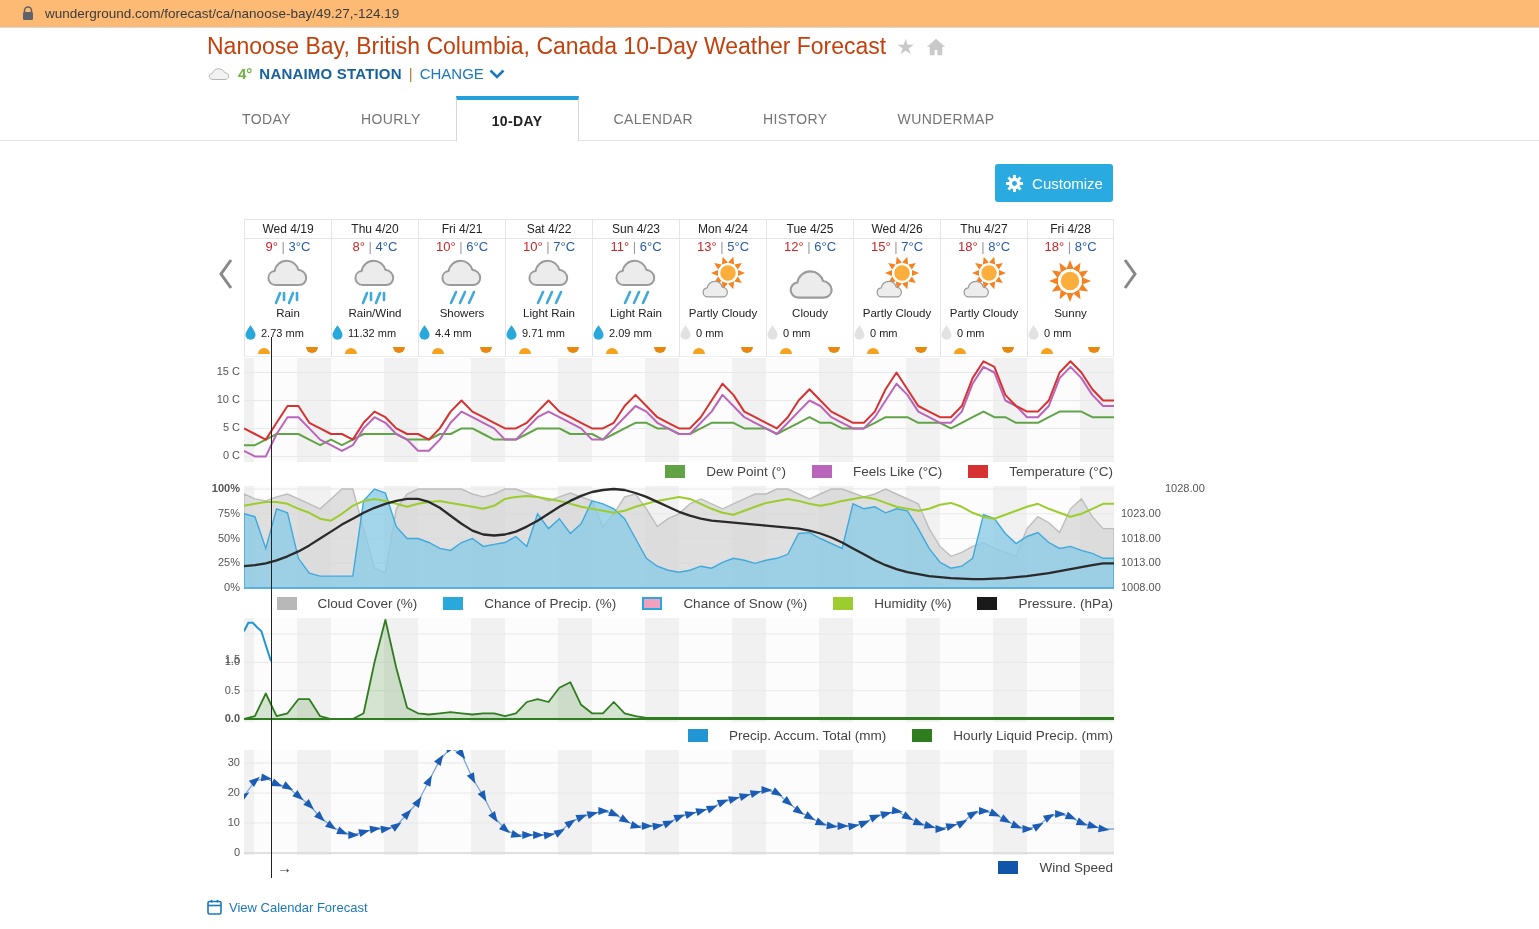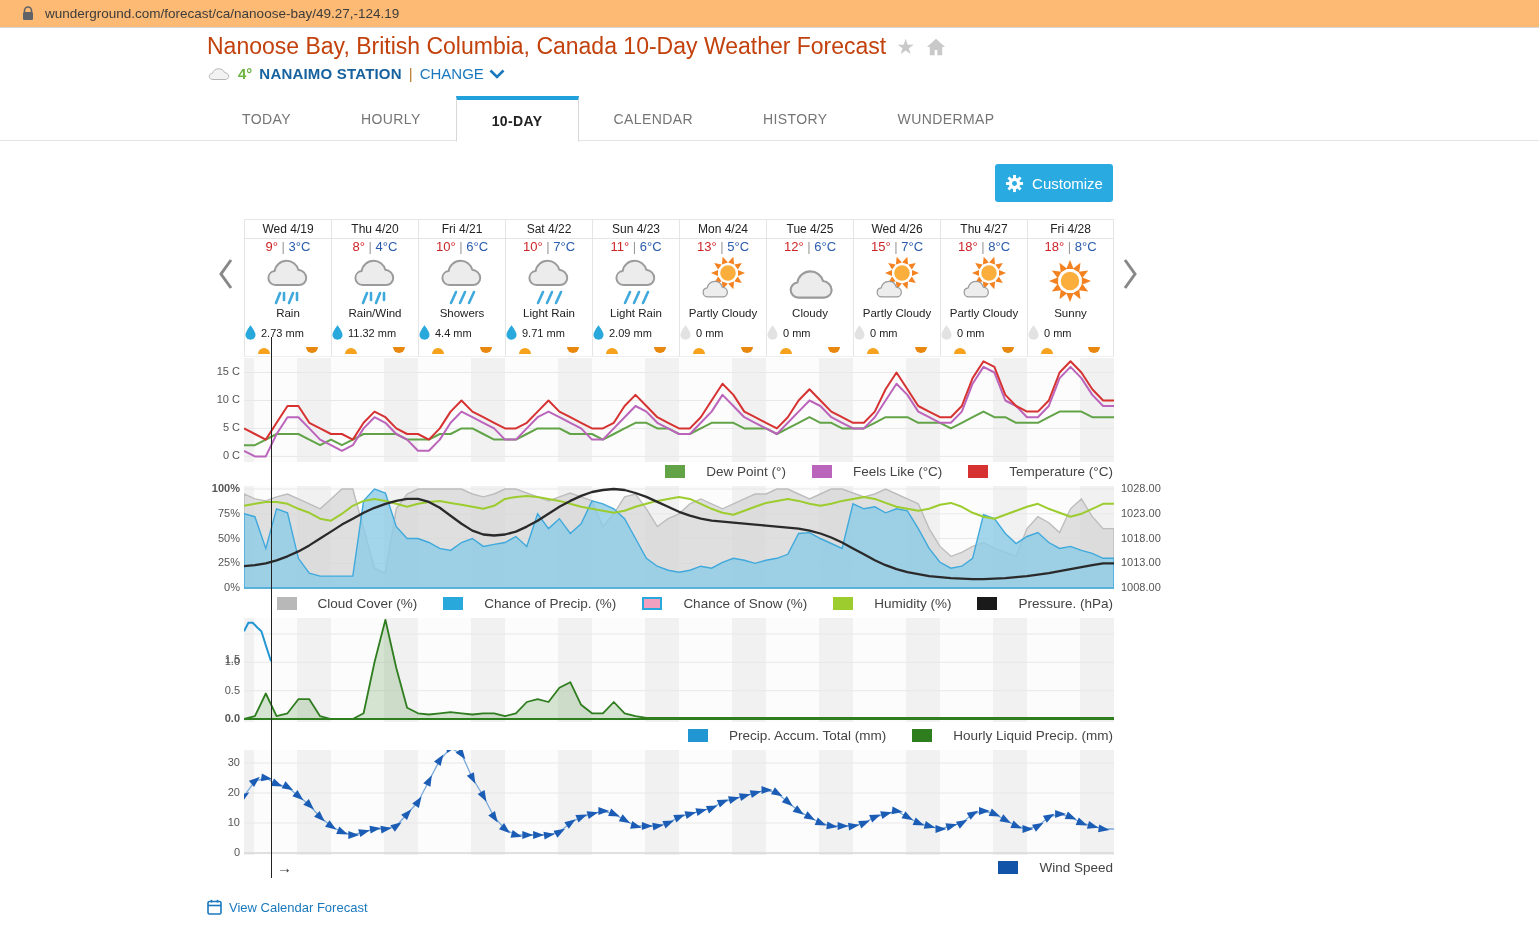--- a/index.html
+++ b/index.html
@@ -583,21 +583,21 @@
           <polygon points="0.0,8.0 10.9,12.9 21.8,14.9 32.6,10.9 43.5,8.0 54.4,12.9 65.3,17.8 76.1,22.8 87.0,12.9 97.9,3.0 108.8,3.0 119.6,42.6 130.5,82.2 141.4,87.2 152.3,22.8 163.1,8.0 174.0,3.0 184.9,3.0 195.8,3.0 206.6,3.0 217.5,3.0 228.4,8.0 239.3,10.9 250.1,8.0 261.0,3.0 271.9,3.0 282.8,7.0 293.6,10.9 304.5,14.9 315.4,10.9 326.3,7.0 337.1,10.9 348.0,14.9 358.9,40.6 369.8,27.8 380.6,10.9 391.5,8.0 402.4,22.8 413.3,40.6 424.1,32.7 435.0,27.8 445.9,17.8 456.8,12.9 467.6,17.8 478.5,22.8 489.4,17.8 500.3,12.9 511.1,8.0 522.0,8.0 532.9,3.0 543.8,3.0 554.6,8.0 565.5,12.9 576.4,8.0 587.3,3.0 598.1,3.0 609.0,7.0 619.9,10.9 630.8,8.0 641.6,3.0 652.5,8.0 663.4,12.9 674.3,17.8 685.1,42.6 696.0,60.4 706.9,70.3 717.8,66.4 728.6,60.4 739.5,56.5 750.4,62.4 761.3,66.4 772.1,70.3 783.0,42.6 793.9,30.7 804.8,36.7 815.6,46.6 826.5,22.8 837.4,12.9 848.3,30.7 859.1,42.6 870,42.6 870,102.0 0,102.0" fill="#d7d7d7" fill-opacity="0.8" stroke="#bdbdbd" stroke-width="1.4"></polygon>
           <polygon points="0.0,27.8 10.9,30.7 21.8,62.4 32.6,22.8 43.5,26.8 54.4,72.3 65.3,87.2 76.1,90.1 87.0,90.1 97.9,90.1 108.8,90.1 119.6,14.9 130.5,3.0 141.4,7.0 152.3,40.6 163.1,52.5 174.0,52.5 184.9,56.5 195.8,62.4 206.6,64.4 217.5,56.5 228.4,52.5 239.3,60.4 250.1,58.4 261.0,56.5 271.9,50.5 282.8,60.4 293.6,27.8 304.5,42.6 315.4,32.7 326.3,47.5 337.1,37.7 348.0,14.9 358.9,17.8 369.8,22.8 380.6,32.7 391.5,52.5 402.4,72.3 413.3,80.2 424.1,84.2 435.0,86.2 445.9,84.2 456.8,80.2 467.6,82.2 478.5,76.3 489.4,72.3 500.3,74.3 511.1,77.3 522.0,74.3 532.9,72.3 543.8,68.3 554.6,47.5 565.5,46.6 576.4,52.5 587.3,57.5 598.1,62.4 609.0,17.8 619.9,22.8 630.8,20.8 641.6,26.8 652.5,22.8 663.4,24.8 674.3,42.6 685.1,62.4 696.0,76.3 706.9,82.2 717.8,80.2 728.6,72.3 739.5,28.7 750.4,32.7 761.3,47.5 772.1,57.5 783.0,50.5 793.9,46.6 804.8,56.5 815.6,62.4 826.5,60.4 837.4,64.4 848.3,67.3 859.1,72.3 870,72.3 870,102.0 0,102.0" fill="#8ccbe6" fill-opacity="0.8" stroke="#3fa9dc" stroke-width="1.4"></polygon>
           <polyline points="0.0,19.8 10.9,17.8 21.8,15.9 32.6,15.9 43.5,17.8 54.4,22.8 65.3,26.8 76.1,32.7 87.0,34.7 97.9,27.8 108.8,19.8 119.6,14.9 130.5,12.9 141.4,14.9 152.3,17.8 163.1,20.8 174.0,17.8 184.9,15.9 195.8,14.9 206.6,16.9 217.5,18.8 228.4,20.8 239.3,22.8 250.1,19.8 261.0,12.9 271.9,10.9 282.8,9.9 293.6,10.9 304.5,12.9 315.4,14.9 326.3,17.8 337.1,20.8 348.0,22.8 358.9,24.8 369.8,26.8 380.6,24.8 391.5,20.8 402.4,17.8 413.3,14.9 424.1,12.9 435.0,10.9 445.9,12.9 456.8,17.8 467.6,22.8 478.5,26.8 489.4,28.7 500.3,24.8 511.1,20.8 522.0,16.9 532.9,14.9 543.8,12.9 554.6,14.9 565.5,17.8 576.4,19.8 587.3,17.8 598.1,14.9 609.0,12.9 619.9,10.9 630.8,12.9 641.6,16.9 652.5,20.8 663.4,22.8 674.3,24.8 685.1,22.8 696.0,18.8 706.9,16.9 717.8,20.8 728.6,26.8 739.5,30.7 750.4,32.7 761.3,28.7 772.1,24.8 783.0,20.8 793.9,17.8 804.8,22.8 815.6,26.8 826.5,30.7 837.4,27.8 848.3,22.8 859.1,17.8 870,17.8" fill="none" stroke="#9ccc2e" stroke-width="2" stroke-linejoin="round"></polyline>
           <polyline points="0.0,80.2 10.9,79.2 21.8,77.3 32.6,74.3 43.5,70.3 54.4,65.4 65.3,59.4 76.1,52.5 87.0,45.6 97.9,38.6 108.8,32.7 119.6,26.8 130.5,21.8 141.4,17.8 152.3,14.9 163.1,12.9 174.0,12.9 184.9,15.9 195.8,21.8 206.6,29.7 217.5,37.7 228.4,44.6 239.3,48.5 250.1,49.5 261.0,48.5 271.9,45.6 282.8,40.6 293.6,34.7 304.5,27.8 315.4,20.8 326.3,14.9 337.1,9.9 348.0,6.0 358.9,4.0 369.8,3.0 380.6,4.0 391.5,7.0 402.4,10.9 413.3,15.9 424.1,20.8 435.0,25.8 445.9,29.7 456.8,32.7 467.6,34.7 478.5,35.7 489.4,36.7 500.3,37.7 511.1,38.6 522.0,39.6 532.9,40.6 543.8,41.6 554.6,42.6 565.5,44.6 576.4,47.5 587.3,51.5 598.1,56.5 609.0,62.4 619.9,68.3 630.8,74.3 641.6,79.2 652.5,83.2 663.4,86.2 674.3,88.1 685.1,90.1 696.0,91.1 706.9,92.1 717.8,92.6 728.6,93.1 739.5,93.1 750.4,92.6 761.3,92.1 772.1,91.1 783.0,90.1 793.9,88.6 804.8,87.2 815.6,85.2 826.5,83.2 837.4,81.2 848.3,79.2 859.1,77.3 870,77.3" fill="none" stroke="#2a2a2a" stroke-width="2.3" stroke-linejoin="round"></polyline>
         </svg></div>
       <div class="ax" style="top: 482px; left: 194px; font-weight: bold;">100%</div>
       <div class="ax" style="top: 506.75px; left: 194px;">75%</div>
       <div class="ax" style="top: 531.5px; left: 194px;">50%</div>
       <div class="ax" style="top: 556.25px; left: 194px;">25%</div>
       <div class="ax" style="top: 581px; left: 194px;">0%</div>
-      <div class="axr" style="top: 482px; left: 1121px;">1028.00</div>
+      <div class="axr" style="top: 482px; left: 1165px;">1028.00</div>
       <div class="axr" style="top: 506.75px; left: 1121px;">1023.00</div>
       <div class="axr" style="top: 531.5px; left: 1121px;">1018.00</div>
       <div class="axr" style="top: 556.25px; left: 1121px;">1013.00</div>
       <div class="axr" style="top: 581px; left: 1121px;">1008.00</div>
       <div class="legend" style="top: 596px; right: 426px;">
         <span class="li">
           <span class="sw" style="background: rgb(184, 184, 184);"></span>
           <span>Cloud Cover (%)</span>
         </span>
         <span class="li">

